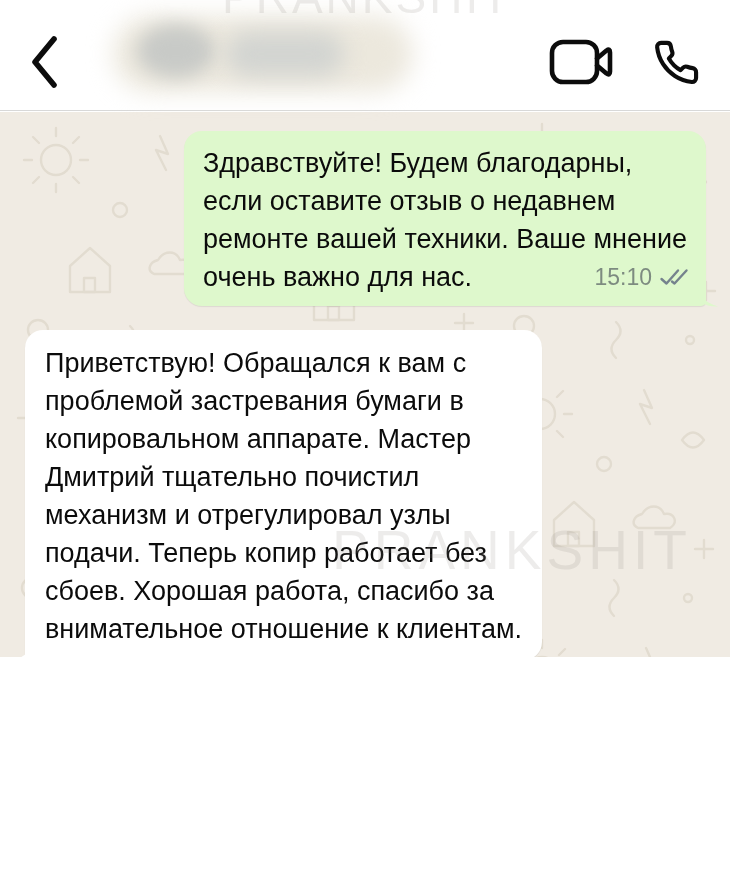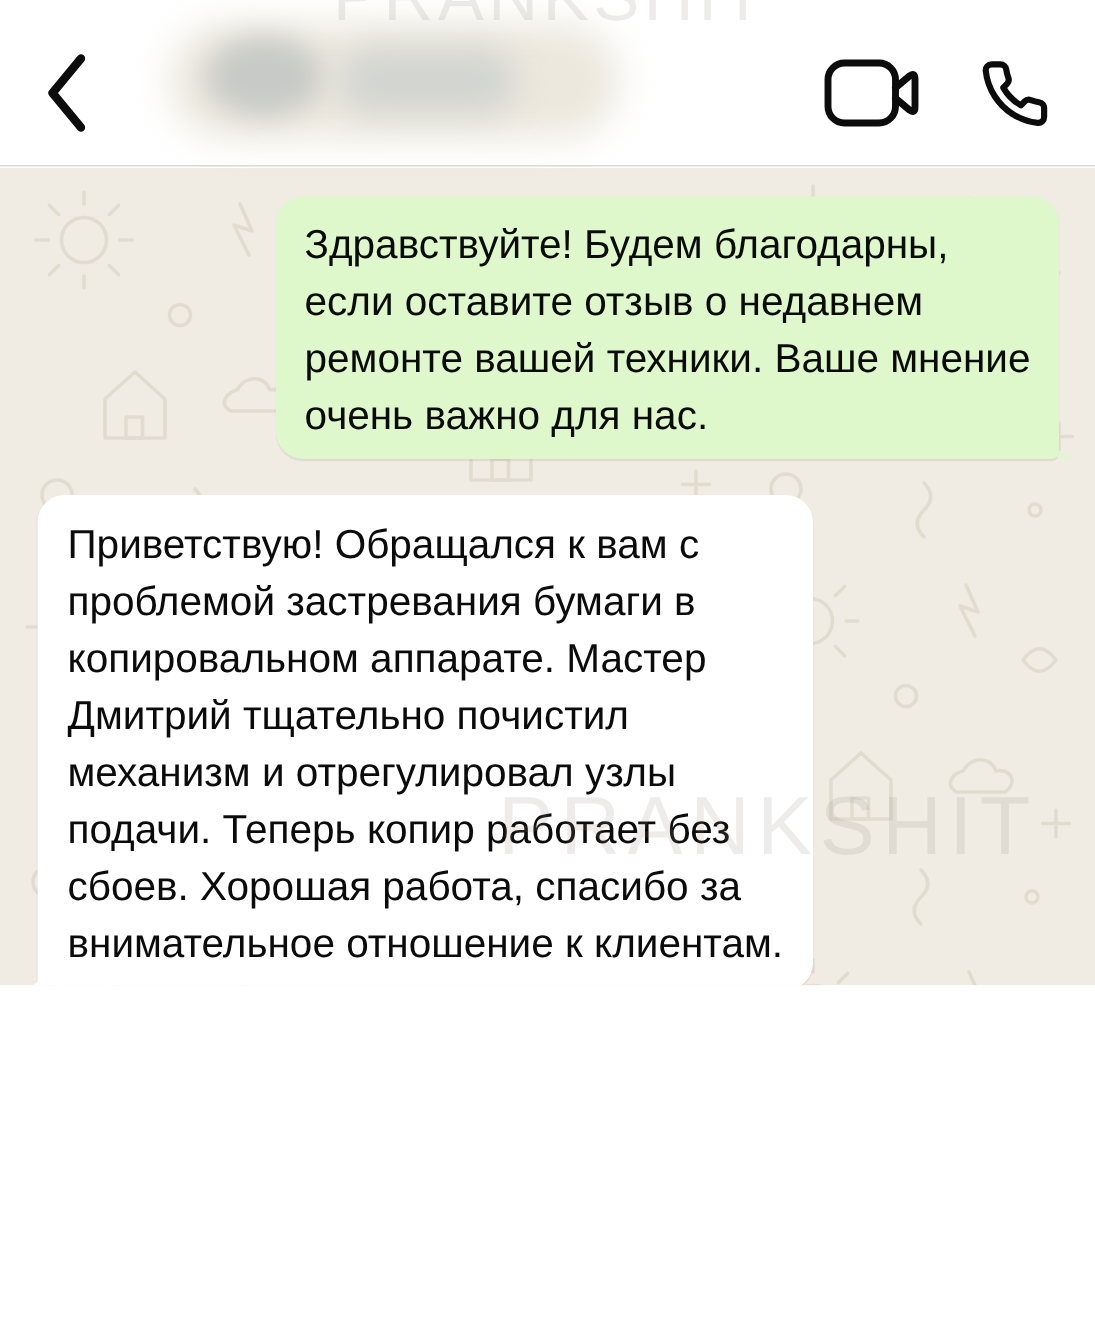--- a/index.html
+++ b/index.html
@@ -132,20 +132,29 @@
       <use href="#tile" x="252" y="552"></use>
       <use href="#tile" x="494" y="518"></use>
     </svg>
 
     <div class="row out">
       <div class="bubble bubble-out">
         <div class="msg-text">Здравствуйте! Будем благодарны,
 если оставите отзыв о недавнем
 ремонте вашей техники. Ваше мнение
 очень важно для нас.</div>
+        <div class="meta-out">
+          <span>15:10</span>
+          <span style="display:flex;">
+            <svg width="31" height="18" viewBox="0 0 31 18" fill="none">
+              <path d="M2.5 11 L7.5 15.5 L19 2.5" stroke="#75828d" stroke-width="2.4" stroke-linecap="round" stroke-linejoin="round"></path>
+              <path d="M13 13.5 L15.5 15.5 L27.5 2.5" stroke="#75828d" stroke-width="2.4" stroke-linecap="round" stroke-linejoin="round"></path>
+            </svg>
+          </span>
+        </div>
         <svg class="tail tail-out" width="22" height="21" viewBox="0 0 22 21">
           <path d="M0 0 C1.5 9 7 16 21 20.5 C9 21 2 16.5 0 9 Z" fill="#def8cc"></path>
         </svg>
       </div>
     </div>
 
     <div class="row in">
       <div class="bubble bubble-in">
         <div class="msg-text">Приветствую! Обращался к вам с
 проблемой застревания бумаги в

